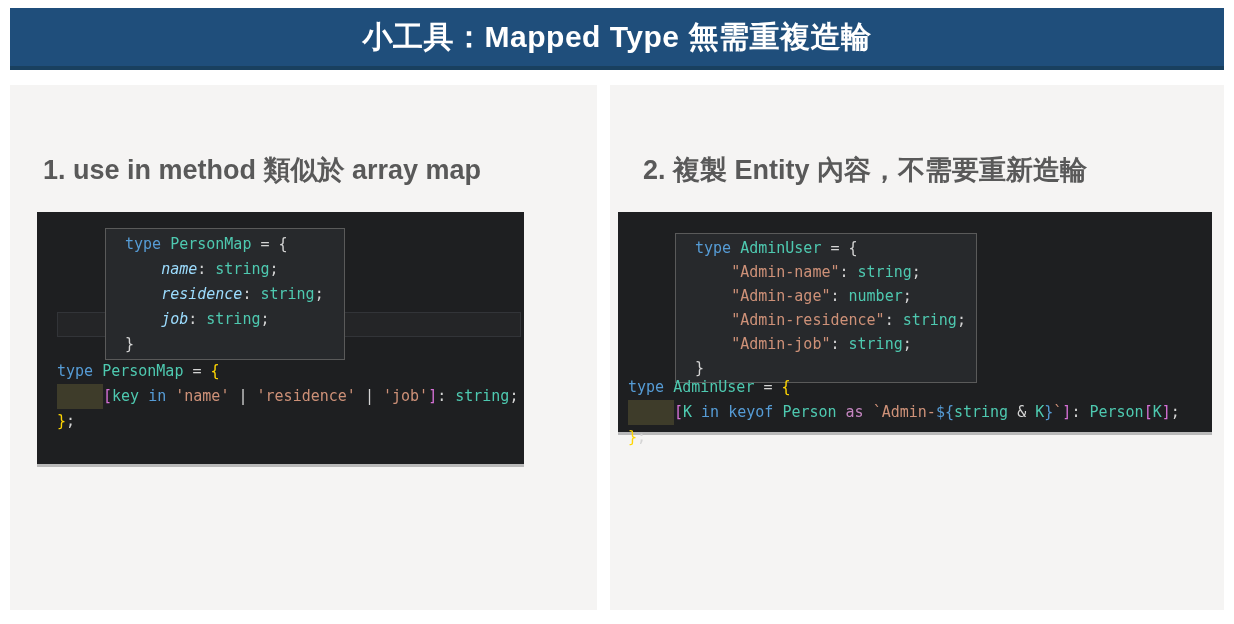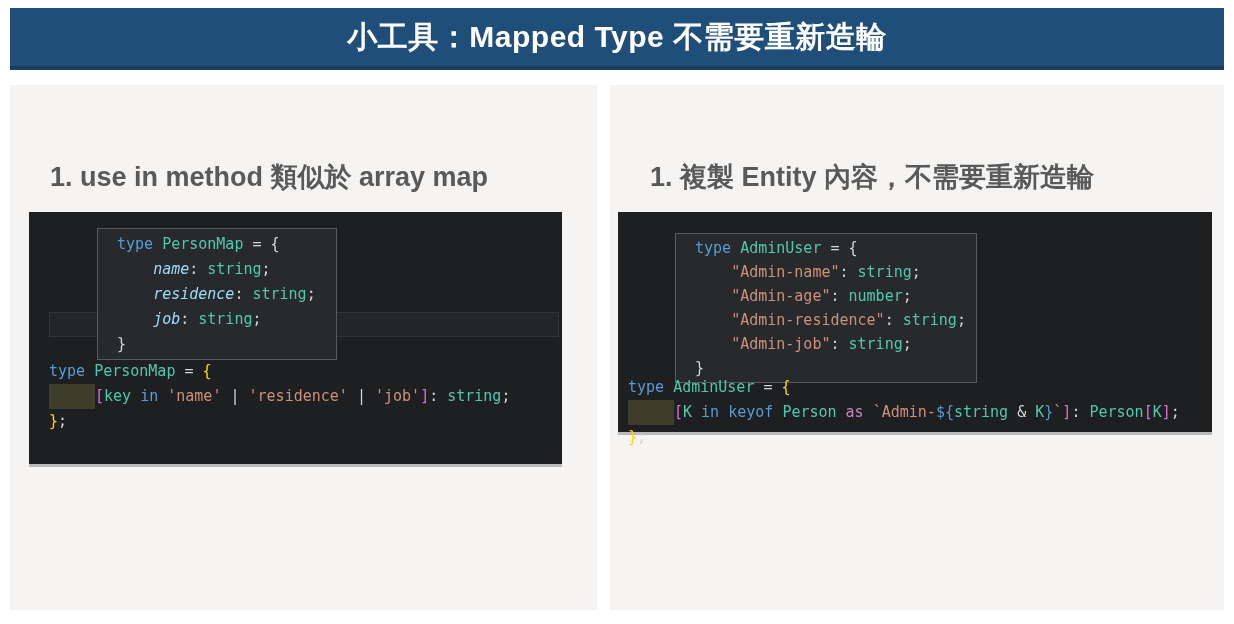--- a/index.html
+++ b/index.html
@@ -19,33 +19,33 @@
   }
   .header h1{
     margin:0;color:var(--header_text);
     font-size:30px;font-weight:bold;letter-spacing:.5px;
   }
 
   .panel{position:absolute;top:85px;height:525px;background:var(--panel_bg);}
   .panel.left{left:10px;width:587px;}
   .panel.right{left:610px;width:614px;}
   .panel h2{
-    margin:12px;position:absolute;top:62px;left:28px;
+    margin:5px;position:absolute;top:62px;left:28px;
     font-size:27px;font-weight:bold;color:var(--heading_text);
     white-space:nowrap;
   }
 
   .codeblock{
     position:absolute;top:127px;
     background:var(--code_bg);
     font-family:"DejaVu Sans Mono", monospace;
     font-size:15px;color:var(--tok_pun);
     box-shadow:0 3px 0 var(--shot_shadow);
   }
-  .codeblock.cb1{left:19px;width:533px;height:252px;}
+  .codeblock.cb1{left:27px;width:487px;height:252px;}
   .codeblock.cb2{left:8px;width:594px;height:220px;}
 
   .linehl{
     position:absolute;left:20px;right:3px;top:100px;height:25px;
     background:var(--linehl_bg);border:1px solid var(--linehl_border);
     box-sizing:border-box;z-index:1;
   }
 
   .tooltip{
     position:absolute;z-index:2;box-sizing:border-box;
@@ -74,33 +74,33 @@
   .tk-gold{color:var(--tok_gold);}
   .tk-pink{color:var(--tok_pink);}
   .tk-tmpl{color:var(--tok_tmpl);}
 </style>
 </head>
 <body>
 
 <div class="slide">
 
   <header class="header">
-    <h1>小工具：Mapped Type 不需要重新造輪</h1>
+    <h1>小工具：Mapped Type 無需重複造輪</h1>
   </header>
 
   <section class="panel left">
     <h2>1. use in method 類似於 array map</h2>
     <div class="codeblock cb1">
       <div class="linehl"></div>
       <div class="tooltip tt1"><div class="cl"><span class="tk-kw">type</span><span class="tk-pun"> </span><span class="tk-type">PersonMap</span><span class="tk-pun"> = {</span></div><div class="cl"><span class="tk-pun">    </span><span class="tk-prop">name</span><span class="tk-pun">: </span><span class="tk-type">string</span><span class="tk-pun">;</span></div><div class="cl"><span class="tk-pun">    </span><span class="tk-prop">residence</span><span class="tk-pun">: </span><span class="tk-type">string</span><span class="tk-pun">;</span></div><div class="cl"><span class="tk-pun">    </span><span class="tk-prop">job</span><span class="tk-pun">: </span><span class="tk-type">string</span><span class="tk-pun">;</span></div><div class="cl"><span class="tk-pun">}</span></div></div>
       <div class="codetext ct1"><div class="cl"><span class="tk-kw">type</span><span class="tk-pun"> </span><span class="tk-type">PersonMap</span><span class="tk-pun"> = </span><span class="tk-gold">{</span></div><div class="cl"><span class="sel"></span><span class="tk-pink">[</span><span class="tk-type">key</span><span class="tk-pun"> </span><span class="tk-kw">in</span><span class="tk-pun"> </span><span class="tk-str">'name'</span><span class="tk-pun"> | </span><span class="tk-str">'residence'</span><span class="tk-pun"> | </span><span class="tk-str">'job'</span><span class="tk-pink">]</span><span class="tk-pun">: </span><span class="tk-type">string</span><span class="tk-pun">;</span></div><div class="cl"><span class="tk-gold">}</span><span class="tk-pun">;</span></div></div>
     </div>
   </section>
 
   <section class="panel right">
-    <h2>1. 複製 Entity 內容，不需要重新造輪</h2>
+    <h2>2. 複製 Entity 內容，不需要重新造輪</h2>
     <div class="codeblock cb2">
       <div class="tooltip tt2"><div class="cl"><span class="tk-kw">type</span><span class="tk-pun"> </span><span class="tk-type">AdminUser</span><span class="tk-pun"> = {</span></div><div class="cl"><span class="tk-pun">    </span><span class="tk-str">"Admin-name"</span><span class="tk-pun">: </span><span class="tk-type">string</span><span class="tk-pun">;</span></div><div class="cl"><span class="tk-pun">    </span><span class="tk-str">"Admin-age"</span><span class="tk-pun">: </span><span class="tk-type">number</span><span class="tk-pun">;</span></div><div class="cl"><span class="tk-pun">    </span><span class="tk-str">"Admin-residence"</span><span class="tk-pun">: </span><span class="tk-type">string</span><span class="tk-pun">;</span></div><div class="cl"><span class="tk-pun">    </span><span class="tk-str">"Admin-job"</span><span class="tk-pun">: </span><span class="tk-type">string</span><span class="tk-pun">;</span></div><div class="cl"><span class="tk-pun">}</span></div></div>
       <div class="codetext ct2"><div class="cl"><span class="tk-kw">type</span><span class="tk-pun"> </span><span class="tk-type">AdminUser</span><span class="tk-pun"> = </span><span class="tk-gold">{</span></div><div class="cl"><span class="sel"></span><span class="tk-pink">[</span><span class="tk-type">K</span><span class="tk-pun"> </span><span class="tk-kw">in</span><span class="tk-pun"> </span><span class="tk-kw">keyof</span><span class="tk-pun"> </span><span class="tk-type">Person</span><span class="tk-pun"> </span><span class="tk-ctrl">as</span><span class="tk-pun"> </span><span class="tk-str">`Admin-</span><span class="tk-tmpl">${</span><span class="tk-type">string</span><span class="tk-pun"> &amp; </span><span class="tk-type">K</span><span class="tk-tmpl">}</span><span class="tk-str">`</span><span class="tk-pink">]</span><span class="tk-pun">: </span><span class="tk-type">Person</span><span class="tk-pink">[</span><span class="tk-type">K</span><span class="tk-pink">]</span><span class="tk-pun">;</span></div><div class="cl"><span class="tk-gold">}</span><span class="tk-pun">;</span></div></div>
     </div>
   </section>
 
 </div>
 
 </body></html>

